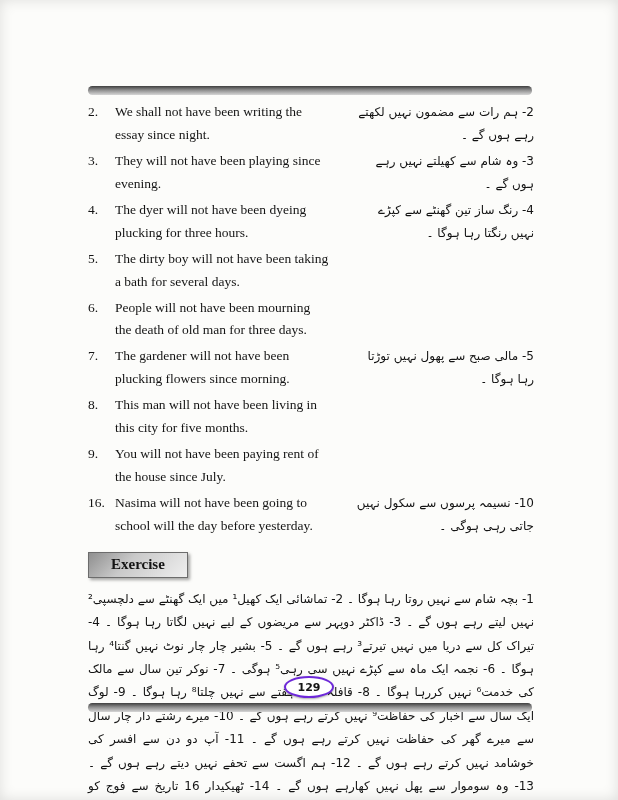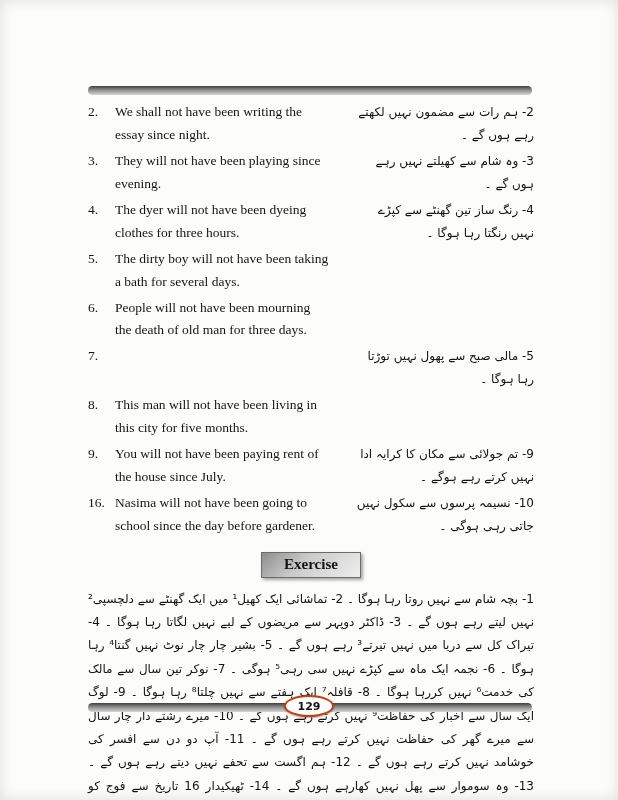--- a/index.html
+++ b/index.html
@@ -32,43 +32,43 @@
     display:flex;
   }
   .en .num{width:27px;flex:none;}
   .en .txt{flex:1;padding-right:10px;}
   .ur{
     flex:1;
     direction:rtl;text-align:right;
     font-family:"DejaVu Sans", sans-serif;
     font-size:12px;line-height:1.9;margin-left:16px;
   }
-  .exercise-wrap{text-align:center;margin:14px 0 10px 0;}
+  .exercise-wrap{text-align:left;margin:14px 0 10px 0;}
   .exercise-badge{
     display:inline-block;
     padding:3px 22px 4px 22px;
     background:linear-gradient(135deg,#8f8f8f,#c9c9c9 40%,#efefef);
     border:1px solid #6c6c6c;
     box-shadow:2px 2px 3px rgba(0,0,0,.35);
     font-size:15px;font-weight:bold;
     font-family:"Liberation Serif", serif;
   }
   .exercise-text{
     direction:rtl;
     text-align:justify;
     font-family:"DejaVu Sans", sans-serif;
     font-size:12px;line-height:1.95;
     width:446px;
   }
   .pagenum{
     position:absolute;
-    top:695px;left:50%;transform:translateX(-50%);
+    top:676px;left:50%;transform:translateX(-50%);
     width:46px;height:18px;
     background:#ffffff;
-    border:2px solid #c2410c;
+    border:2px solid #6d28d9;
     border-radius:50%;
     display:flex;align-items:center;justify-content:center;
     font-family:"DejaVu Sans", sans-serif;
     font-size:11px;font-weight:bold;
     box-shadow:0 1px 2px rgba(0,0,0,.3);
     z-index:2;
   }
 </style>
 </head>
 <body>
@@ -91,21 +91,21 @@
       <div class="en">
         <span class="num">3.</span>
         <span class="txt">They will not have been playing since evening.</span>
       </div>
       <div class="ur">3- وہ شام سے کھیلتے نہیں رہے ہوں گے ۔</div>
     </div>
 
     <div class="row">
       <div class="en">
         <span class="num">4.</span>
-        <span class="txt">The dyer will not have been dyeing clothes for three hours.</span>
+        <span class="txt">The dyer will not have been dyeing plucking for three hours.</span>
       </div>
       <div class="ur">4- رنگ ساز تین گھنٹے سے کپڑے نہیں رنگتا رہا ہوگا ۔</div>
     </div>
 
     <div class="row">
       <div class="en">
         <span class="num">5.</span>
         <span class="txt">The dirty boy will not have been taking a bath for several days.</span>
       </div>
     </div>
@@ -113,43 +113,43 @@
     <div class="row">
       <div class="en">
         <span class="num">6.</span>
         <span class="txt">People will not have been mourning the death of old man for three days.</span>
       </div>
     </div>
 
     <div class="row">
       <div class="en">
         <span class="num">7.</span>
+        <span class="txt">The gardener will not have been plucking flowers since morning.</span>
       </div>
       <div class="ur">5- مالی صبح سے پھول نہیں توڑتا رہا ہوگا ۔</div>
     </div>
 
     <div class="row">
       <div class="en">
         <span class="num">8.</span>
         <span class="txt">This man will not have been living in this city for five months.</span>
       </div>
     </div>
 
     <div class="row">
       <div class="en">
         <span class="num">9.</span>
         <span class="txt">You will not have been paying rent of the house since July.</span>
       </div>
-      <div class="ur">9- تم جولائی سے مکان کا کرایہ ادا نہیں کرتے رہے ہوگے ۔</div>
     </div>
 
     <div class="row">
       <div class="en">
         <span class="num">16.</span>
-        <span class="txt">Nasima will not have been going to school since the day before gardener.</span>
+        <span class="txt">Nasima will not have been going to school will the day before yesterday.</span>
       </div>
       <div class="ur">10- نسیمہ پرسوں سے سکول نہیں جاتی رہی ہوگی ۔</div>
     </div>
 
     <div class="exercise-wrap">
       <span class="exercise-badge">Exercise</span>
     </div>
 
     <div class="exercise-text">1- بچہ شام سے نہیں روتا رہا ہوگا ۔ 2- تماشائی ایک کھیل¹ میں ایک گھنٹے سے دلچسپی² نہیں لیتے رہے ہوں گے ۔ 3- ڈاکٹر دوپہر سے مریضوں کے لیے نہیں لگاتا رہا ہوگا ۔ 4- تیراک کل سے دریا میں نہیں تیرتے³ رہے ہوں گے ۔ 5- بشیر چار چار نوٹ نہیں گنتا⁴ رہا ہوگا ۔ 6- نجمہ ایک ماہ سے کپڑے نہیں سی رہی⁵ ہوگی ۔ 7- نوکر تین سال سے مالک کی خدمت⁶ نہیں کررہا ہوگا ۔ 8- قافلہ⁷ ایک ہفتے سے نہیں چلتا⁸ رہا ہوگا ۔ 9- لوگ ایک سال سے اخبار کی حفاظت⁹ نہیں کرتے رہے ہوں گے ۔ 10- میرے رشتے دار چار سال سے میرے گھر کی حفاظت نہیں کرتے رہے ہوں گے ۔ 11- آپ دو دن سے افسر کی خوشامد نہیں کرتے رہے ہوں گے ۔ 12- ہم اگست سے تحفے نہیں دیتے رہے ہوں گے ۔ 13- وہ سوموار سے پھل نہیں کھارہے ہوں گے ۔ 14- ٹھیکیدار 16 تاریخ سے فوج کو خوراک مہیا¹⁰ نہیں کرتے رہے ہوں گے ۔ 15- ہمارا وزیراعظم 1970ء سے ایسی غلطیاں¹¹ نہیں کرتا رہا ہوگا ۔</div>
 

